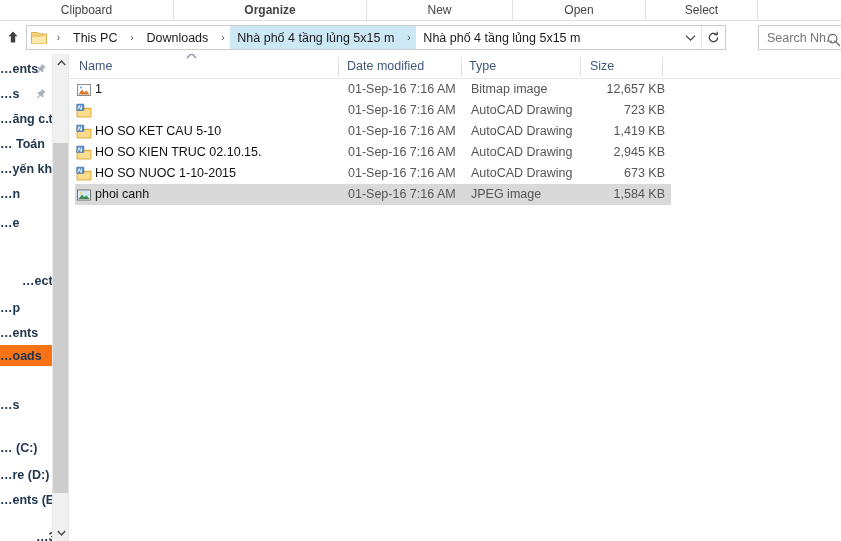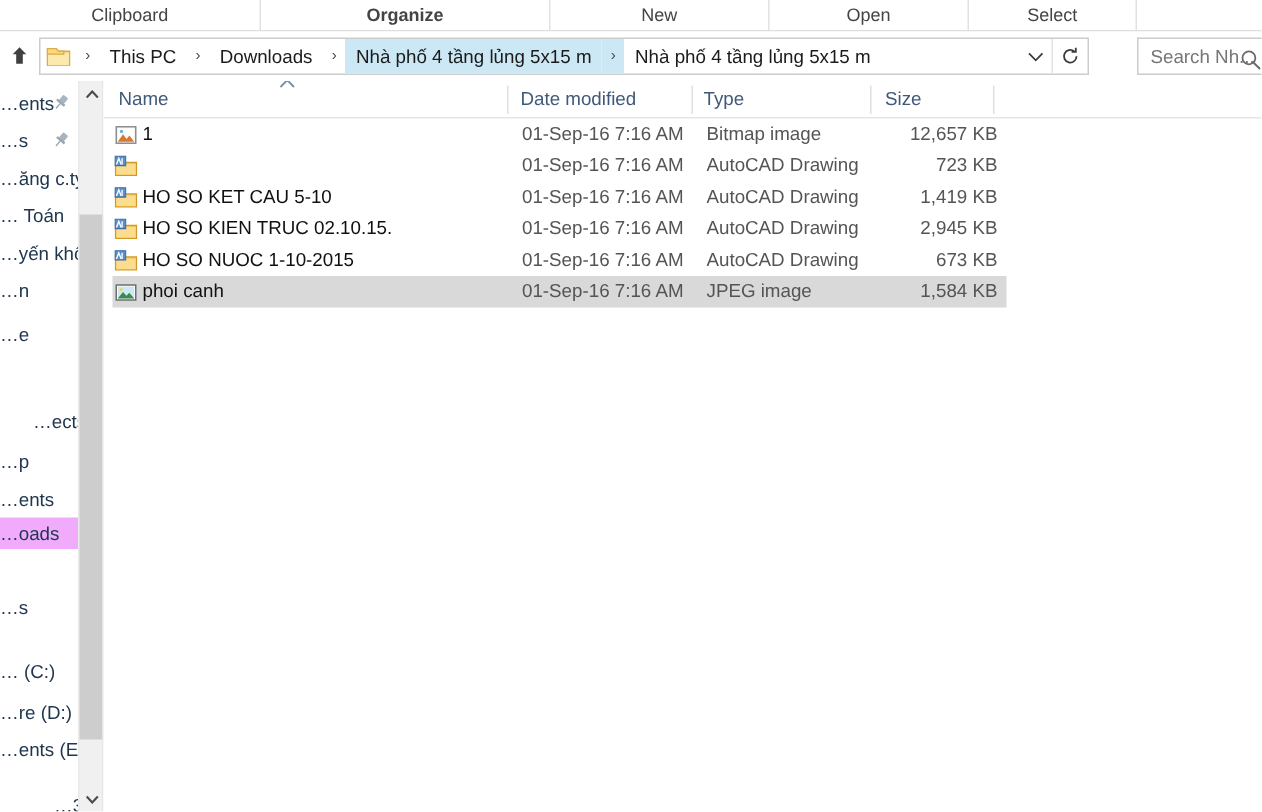--- a/index.html
+++ b/index.html
@@ -156,22 +156,23 @@
   .nav-item {
     position: absolute;
     left: 0;
     width: 52px;
     height: 21px;
     display: flex;
     align-items: center;
     white-space: nowrap;
     overflow: hidden;
     cursor: default;
-  }
-  .nav-item.sel { background: #f0abfc; }
+    font-weight: bold;
+  }
+  .nav-item.sel { background: #f97316; }
   .nav-label {
     font-size: 12.5px;
     color: #21374f;
     white-space: nowrap;
     
   }
   .nav-label.drive { color: #21374f; }
   .pin-icon {
     position: absolute;
     right: 5px; top: 4px;

